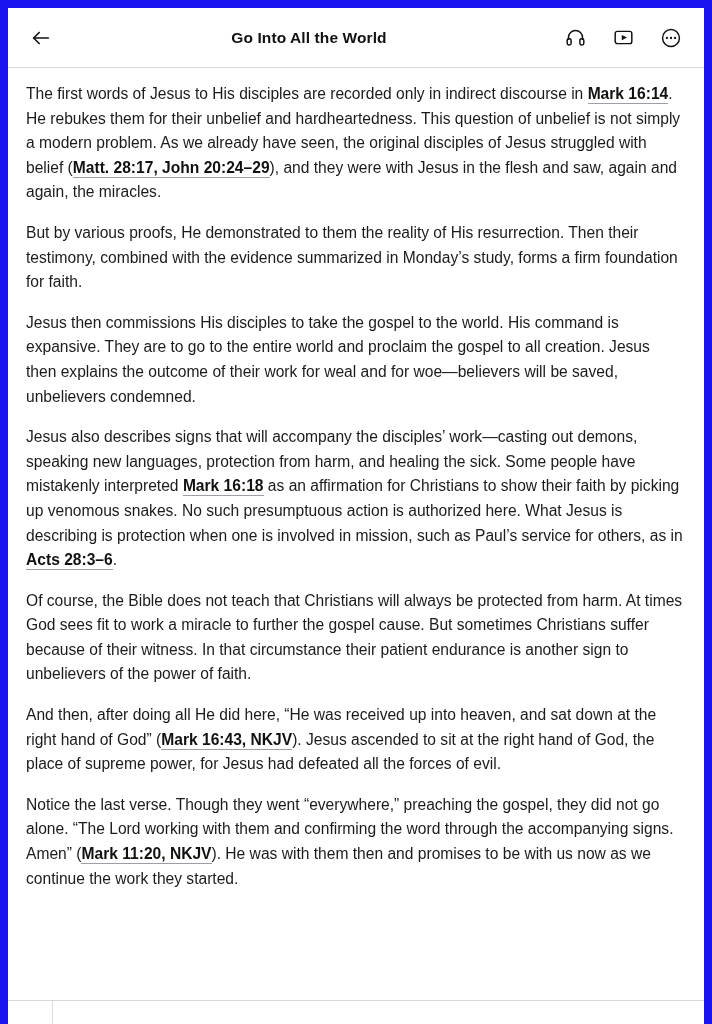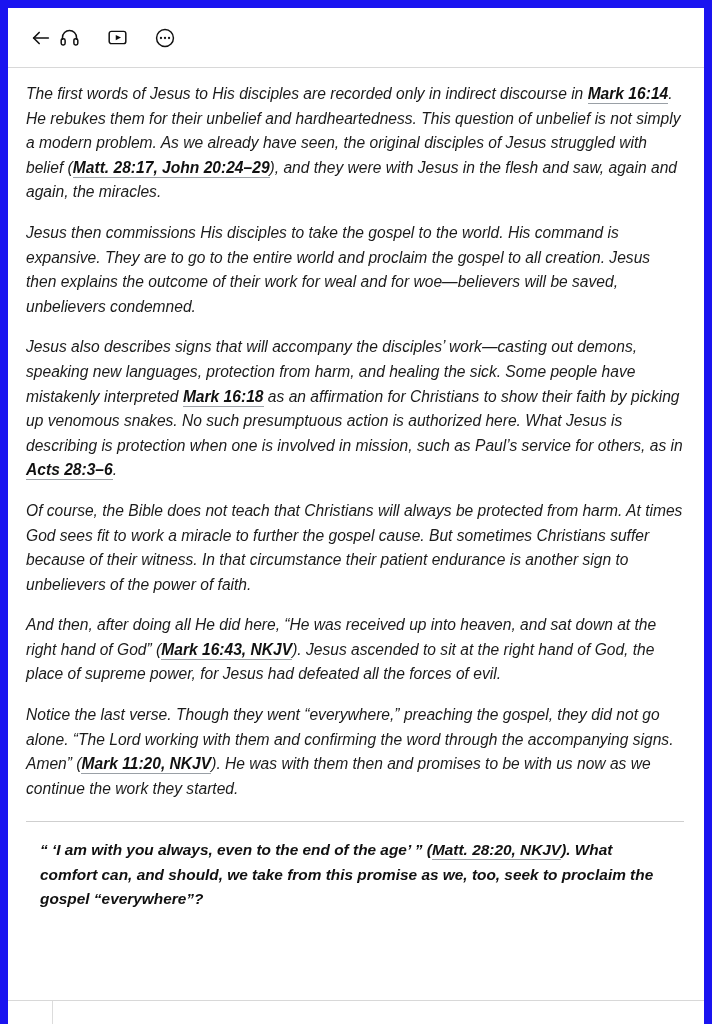--- a/index.html
+++ b/index.html
@@ -67,21 +67,20 @@
     align-items: center;
     justify-content: center;
     color: #111;
     cursor: pointer;
   }
   
   .article {
     padding: 14px 20px 0 18px;
     height: calc(100% - 60px);
     overflow: hidden;
-    font-style: italic;
   }
   p.para {
     margin: 0 0 16px 0;
     font-size: 15.6px;
     line-height: 24.6px;
     color: #1b1b1b;
     text-align: left;
   }
   .ref {
     font-weight: bold;
@@ -137,20 +136,21 @@
 <div id="page">
   <div class="frame">
 
     <div class="topbar">
       <div class="back-btn">
         <svg width="22" height="22" viewBox="0 0 24 24" fill="none" stroke="currentColor" stroke-width="1.8" stroke-linecap="round" stroke-linejoin="round">
           <line x1="20" y1="12" x2="4" y2="12"></line>
           <polyline points="10,6 4,12 10,18"></polyline>
         </svg>
       </div>
+      <div class="topbar-title">Go Into All the World</div>
       <div class="topbar-actions">
         <div class="tb-icon">
           <svg width="21" height="21" viewBox="0 0 24 24" fill="none" stroke="currentColor" stroke-width="1.7" stroke-linecap="round" stroke-linejoin="round">
             <path d="M4 14v-2a8 8 0 0 1 16 0v2"></path>
             <rect x="2.5" y="13.5" width="4.5" height="7" rx="2"></rect>
             <rect x="17" y="13.5" width="4.5" height="7" rx="2"></rect>
           </svg>
         </div>
         <div class="tb-icon">
           <svg width="21" height="21" viewBox="0 0 24 24" fill="none" stroke="currentColor" stroke-width="1.7" stroke-linejoin="round">
@@ -165,29 +165,27 @@
             <circle cx="12" cy="12" r="1.25" fill="currentColor" stroke="none"></circle>
             <circle cx="16.4" cy="12" r="1.25" fill="currentColor" stroke="none"></circle>
           </svg>
         </div>
       </div>
     </div>
 
     <div class="article">
       <div id="paragraphs">
           <p class="para"><span>The first words of Jesus to His disciples are recorded only in indirect discourse in </span><span class="ref">Mark 16:14</span><span>. He rebukes them for their unbelief and hardheartedness. This question of unbelief is not simply a modern problem. As we already have seen, the original disciples of Jesus struggled with belief (</span><span class="ref">Matt. 28:17, John 20:24–29</span><span>), and they were with Jesus in the flesh and saw, again and again, the miracles.</span></p>
+          <p class="para"><span>But by various proofs, He demonstrated to them the reality of His resurrection. Then their testimony, combined with the evidence summarized in Monday’s study, forms a firm foundation for faith.</span></p>
           <p class="para"><span>Jesus then commissions His disciples to take the gospel to the world. His command is expansive. They are to go to the entire world and proclaim the gospel to all creation. Jesus then explains the outcome of their work for weal and for woe—believers will be saved, unbelievers condemned.</span></p>
           <p class="para"><span>Jesus also describes signs that will accompany the disciples’ work—casting out demons, speaking new languages, protection from harm, and healing the sick. Some people have mistakenly interpreted </span><span class="ref">Mark 16:18</span><span> as an affirmation for Christians to show their faith by picking up venomous snakes. No such presumptuous action is authorized here. What Jesus is describing is protection when one is involved in mission, such as Paul’s service for others, as in </span><span class="ref">Acts 28:3–6</span><span>.</span></p>
           <p class="para"><span>Of course, the Bible does not teach that Christians will always be protected from harm. At times God sees fit to work a miracle to further the gospel cause. But sometimes Christians suffer because of their witness. In that circumstance their patient endurance is another sign to unbelievers of the power of faith.</span></p>
           <p class="para"><span>And then, after doing all He did here, “He was received up into heaven, and sat down at the right hand of God” (</span><span class="ref">Mark 16:43, NKJV</span><span>). Jesus ascended to sit at the right hand of God, the place of supreme power, for Jesus had defeated all the forces of evil.</span></p>
           <p class="para"><span>Notice the last verse. Though they went “everywhere,” preaching the gospel, they did not go alone. “The Lord working with them and confirming the word through the accompanying signs. Amen” (</span><span class="ref">Mark 11:20, NKJV</span><span>). He was with them then and promises to be with us now as we continue the work they started.</span></p>
         </div>
-      <div class="question-block">
-        <p id="question"><span>“ ‘I am with you always, even to the end of the age’ ” (</span><span class="ref">Matt. 28:20, NKJV</span><span>). What comfort can, and should, we take from this promise as we, too, seek to proclaim the gospel “everywhere”?</span></p>
-      </div>
     </div>
 
   </div>
   <div class="side-gutter"></div>
   <div class="bottom-strip">
     <div class="bottom-inner"></div>
   </div>
 </div>
 
 </body></html>

